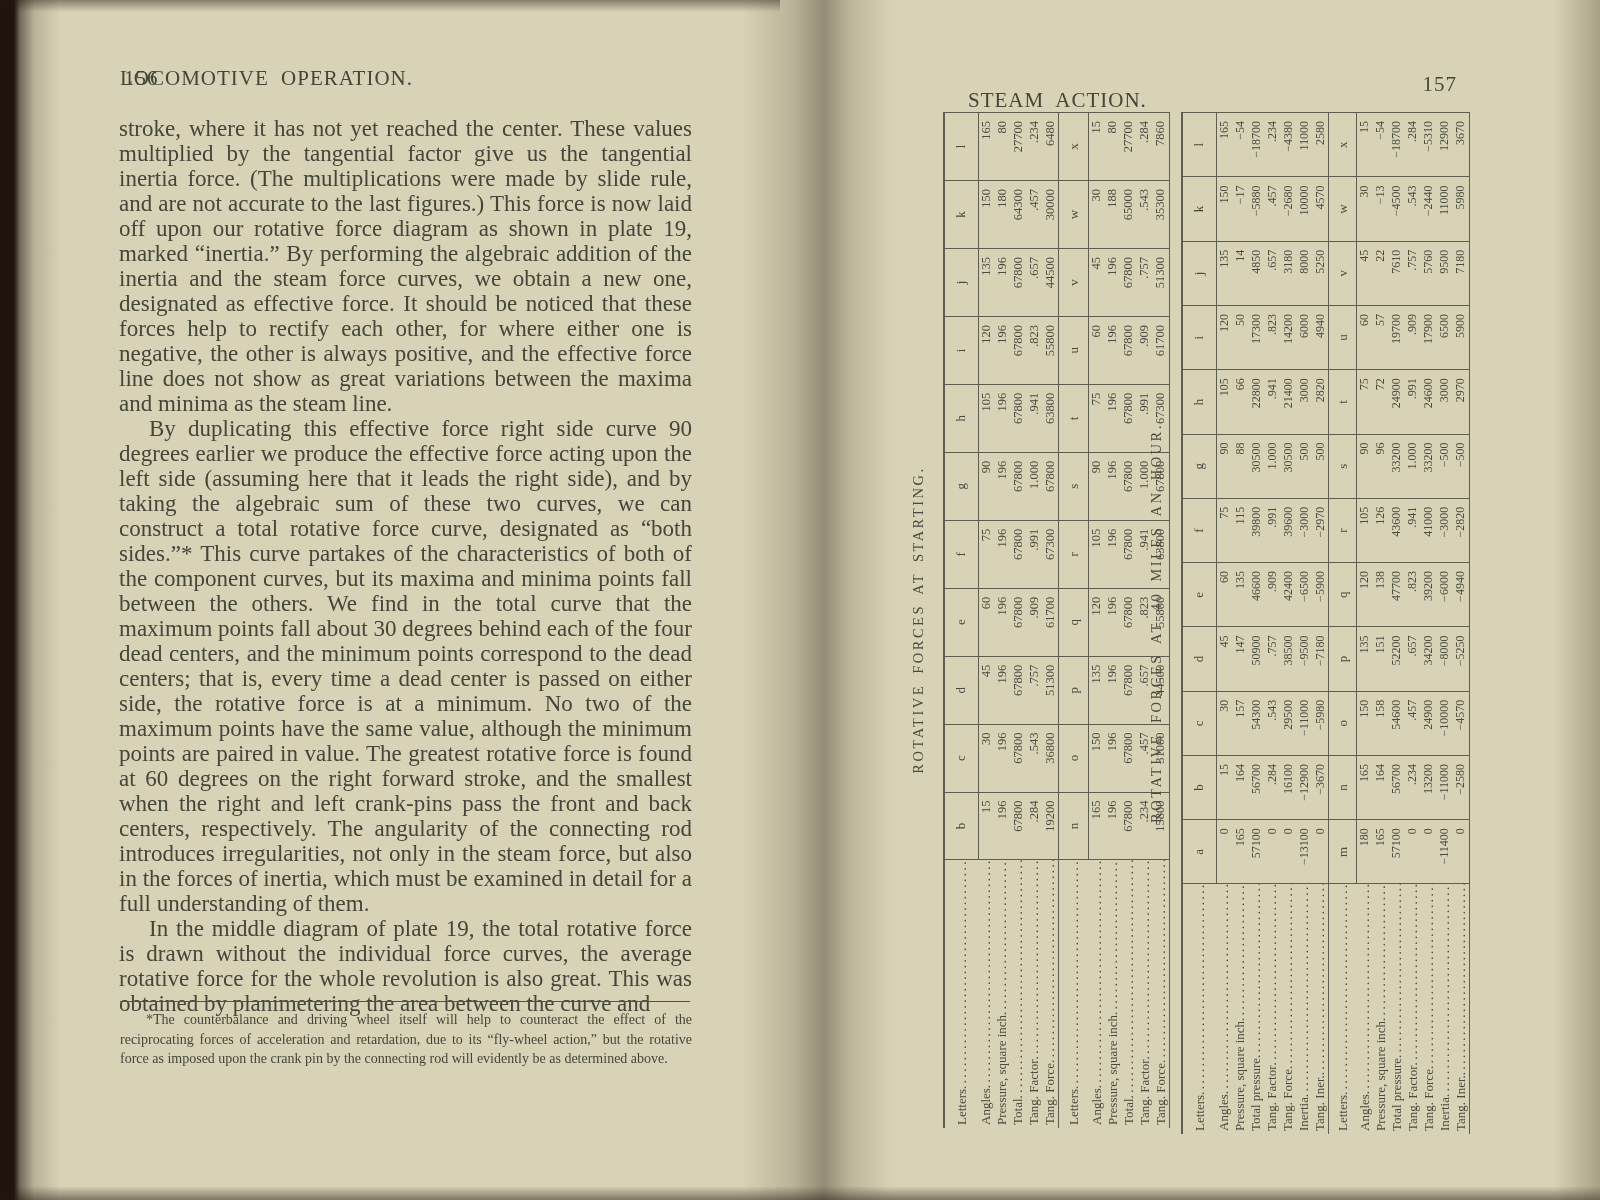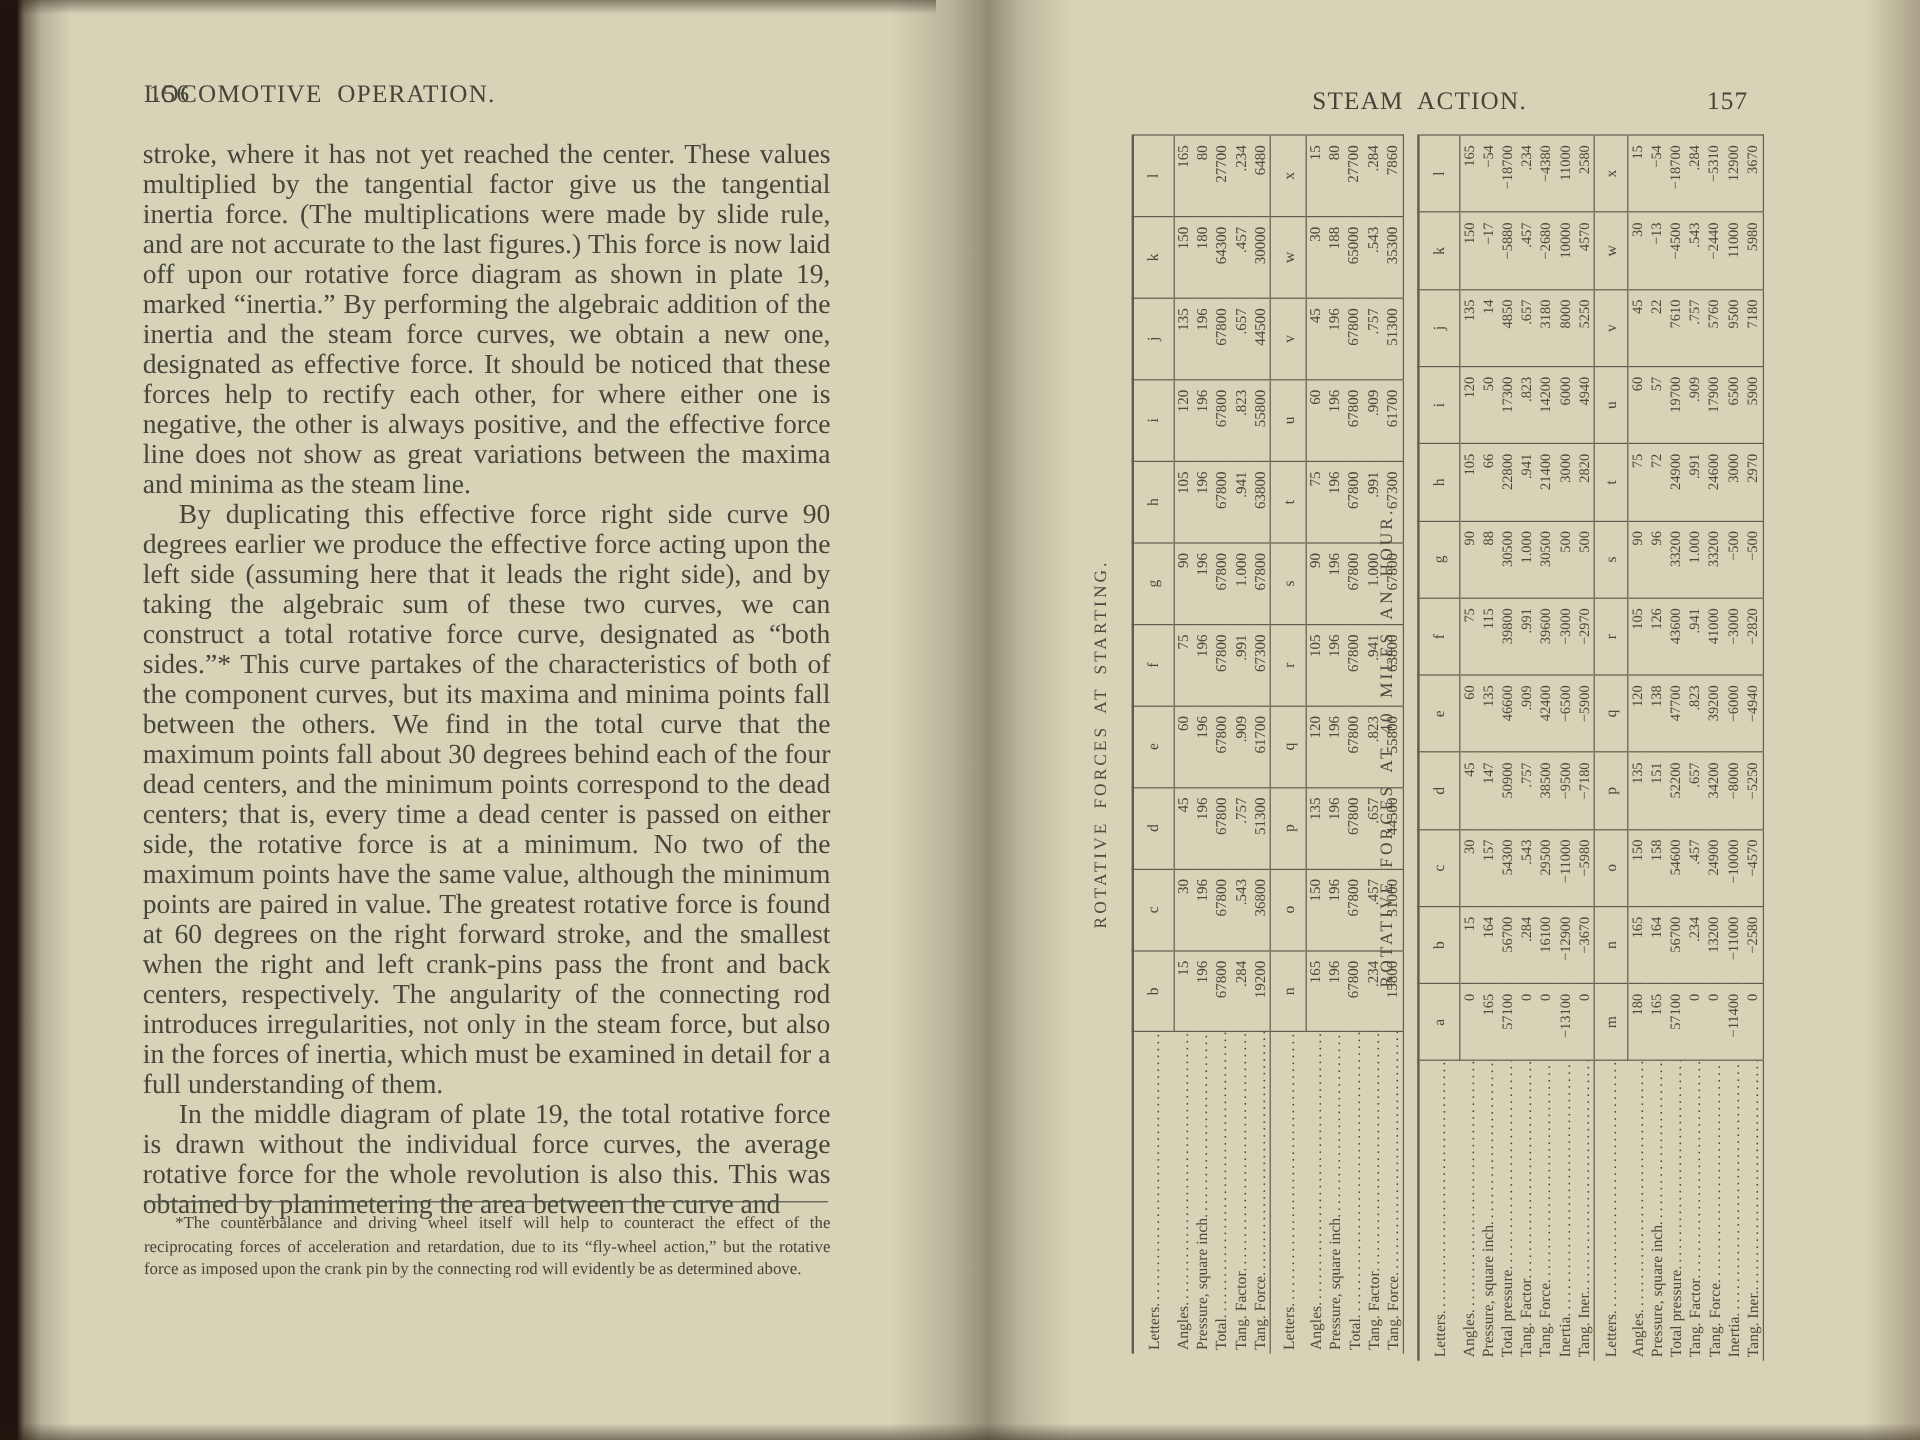--- a/index.html
+++ b/index.html
@@ -26,21 +26,21 @@
   .lp-body{position:absolute;left:119px;top:116px;width:573px;
     font-size:23px;line-height:25px;text-align:justify;}
   .lp-body p{margin:0;text-indent:30px;}
   .lp-body p.first{text-indent:0;}
   .fn-rule{position:absolute;left:120px;top:1001px;width:570px;border-top:1.5px solid #535346;}
   .fn{position:absolute;left:120px;top:1010px;width:572px;
     font-size:14px;line-height:19.5px;text-align:justify;text-indent:26px;}
 
   
   .rp-head{position:absolute;left:905px;top:72px;width:556px;font-size:21px;letter-spacing:1px;}
-  .rp-head .rh{display:block;text-align:center;width:430px;margin:0 auto;word-spacing:6px;}
+  .rp-head .rh{display:block;text-align:left;width:430px;margin:16px auto;word-spacing:6px;}
   .rp-head .pn{position:absolute;right:4px;top:0;}
 
   
   .rot-wrap{position:absolute;}
   .rot-inner{transform-origin:top left;}
   #inner-starting{width:1016px;height:236px;transform:rotate(-90deg) translateX(-1016px);}
   #inner-forty{width:1022px;height:302px;transform:rotate(-90deg) translateX(-1022px);}
   .t-title{height:26px;text-align:center;font-size:14.5px;letter-spacing:2.5px;
     word-spacing:4px;margin-bottom:7px;white-space:nowrap;color:#4a4a3e;}
   .rot-table{border-collapse:collapse;table-layout:fixed;width:100%;
@@ -82,21 +82,21 @@
   <div class="edge-right"></div>
 
   <div>
     <div class="lp-head">
       <span class="pn">156</span>
       <span class="rh">LOCOMOTIVE OPERATION.</span>
     </div>
     <div class="lp-body">
       <p class="first">stroke, where it has not yet reached the center. These values multiplied by the tangential factor give us the tangential inertia force.  (The multiplications were made by slide rule, and are not accurate to the last figures.)  This force is now laid off upon our rotative force diagram as shown in plate 19, marked “inertia.”  By performing the algebraic addition of the inertia and the steam force curves, we obtain a new one, designated as effective force.  It should be noticed that these forces help to rectify each other, for where either one is negative, the other is always positive, and the effective force line does not show as great variations between the maxima and minima as the steam line.</p>
       <p>By duplicating this effective force right side curve 90 degrees earlier we produce the effective force acting upon the left side (assuming here that it leads the right side), and by taking the algebraic sum of these two curves, we can construct a total rotative force curve, designated as “both sides.”*  This curve partakes of the characteristics of both of the component curves, but its maxima and minima points fall between the others.  We find in the total curve that the maximum points fall about 30 degrees behind each of the four dead centers, and the minimum points correspond to the dead centers; that is, every time a dead center is passed on either side, the rotative force is at a minimum.  No two of the maximum points have the same value, although the minimum points are paired in value. The greatest rotative force is found at 60 degrees on the right forward stroke, and the smallest when the right and left crank-pins pass the front and back centers, respectively.  The angularity of the connecting rod introduces irregularities, not only in the steam force, but also in the forces of inertia, which must be examined in detail for a full understanding of them.</p>
-      <p>In the middle diagram of plate 19, the total rotative force is drawn without the individual force curves, the average rotative force for the whole revolution is also this.  This was obtained by planimetering the area between the curve and</p>
+      <p>In the middle diagram of plate 19, the total rotative force is drawn without the individual force curves, the average rotative force for the whole revolution is also great.  This was obtained by planimetering the area between the curve and</p>
     </div>
     <div class="fn-rule"></div>
     <div class="fn">*The counterbalance and driving wheel itself will help to counteract the effect of the reciprocating forces of acceleration and retardation, due to its “fly-wheel action,” but the rotative force as imposed upon the crank pin by the connecting rod will evidently be as determined above.</div>
   </div>
 
   <div>
     <div class="rp-head">
       <span class="rh">STEAM ACTION.</span>
       <span class="pn">157</span>
     </div>

